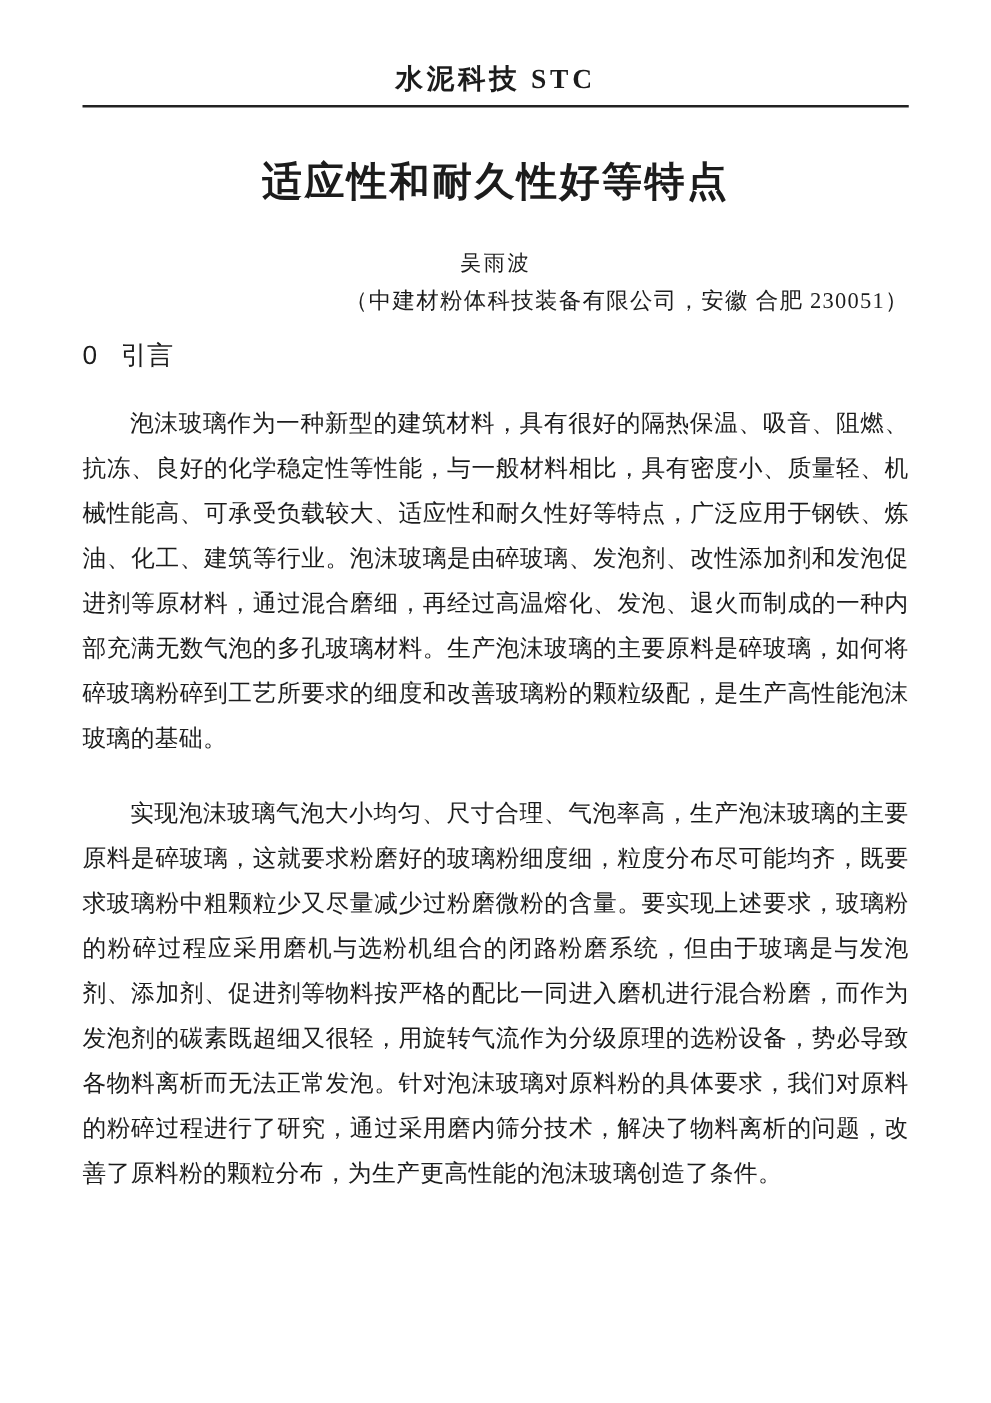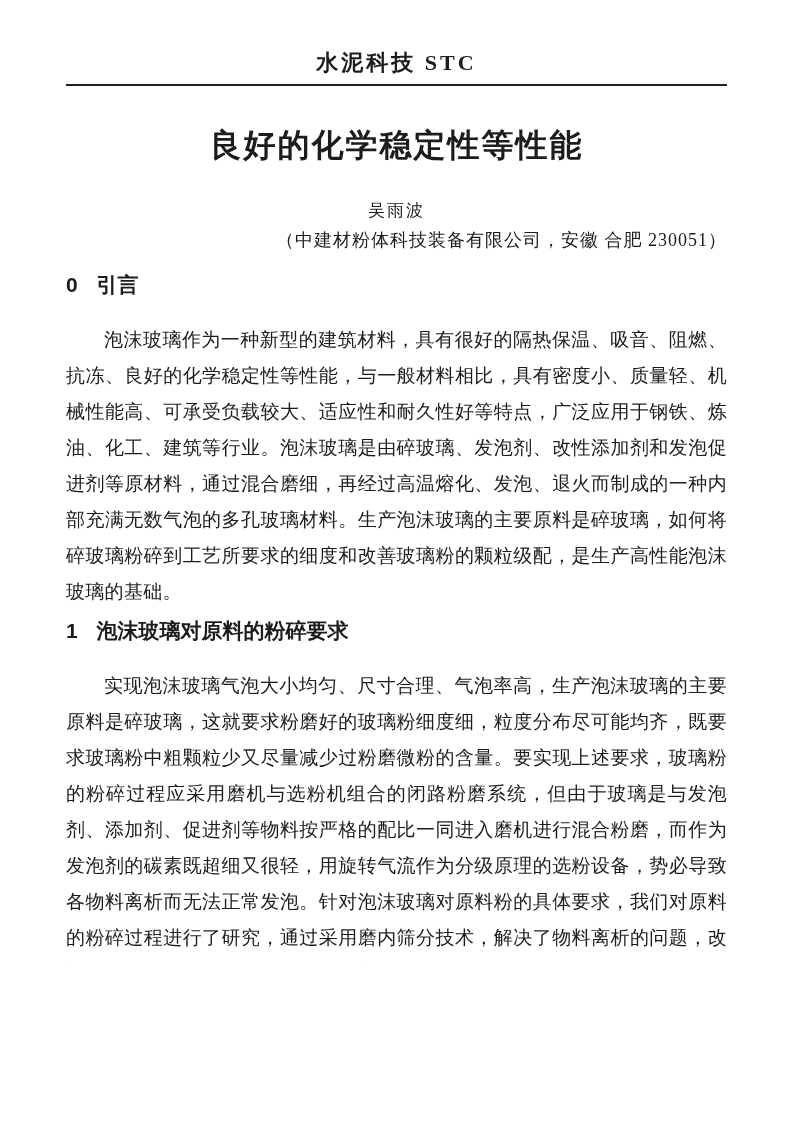--- a/index.html
+++ b/index.html
@@ -56,21 +56,21 @@
     margin-top:6px;
     text-align:right;
     font-size:18px;
     line-height:24px;
     letter-spacing:1px;
   }
   
   .sec-heading{
     margin:20px 0 0 0;
     font-family:"Liberation Sans","DejaVu Sans",sans-serif;
-    font-weight:bold;
+    font-weight:normal;
     font-size:21px;
     line-height:26px;
   }
   .sec-heading + .sec-heading,
   .body-para + .sec-heading{margin-top:8px;}
   .sec-num{display:inline-block;margin-right:0.9em;}
   .body-para{
     margin:24px 0 0 0;
     font-size:19px;
     line-height:36px;
@@ -114,34 +114,31 @@
 </style>
 </head>
 <body>
 
 <div class="page">
   <div class="content">
 
     <div class="journal-header">水泥科技 STC</div>
     <hr class="header-rule">
 
-    <h1 class="article-title">良好的化学稳定性等性能</h1>
+    <h1 class="article-title">适应性和耐久性好等特点</h1>
 
     <div class="author-line">吴雨波</div>
 
     <div class="affiliation-line">（中建材粉体科技装备有限公司，安徽 合肥 230051）</div>
 
     <h2 class="sec-heading">
       <span class="sec-num">0</span><span class="sec-title">引言</span>
     </h2>
     <p class="body-para">泡沫玻璃作为一种新型的建筑材料，具有很好的隔热保温、吸音、阻燃、抗冻、良好的化学稳定性等性能，与一般材料相比，具有密度小、质量轻、机械性能高、可承受负载较大、适应性和耐久性好等特点，广泛应用于钢铁、炼油、化工、建筑等行业。泡沫玻璃是由碎玻璃、发泡剂、改性添加剂和发泡促进剂等原材料，通过混合磨细，再经过高温熔化、发泡、退火而制成的一种内部充满无数气泡的多孔玻璃材料。生产泡沫玻璃的主要原料是碎玻璃，如何将碎玻璃粉碎到工艺所要求的细度和改善玻璃粉的颗粒级配，是生产高性能泡沫玻璃的基础。</p>
 
-    <h2 class="sec-heading">
-      <span class="sec-num">1</span><span class="sec-title">泡沫玻璃对原料的粉碎要求</span>
-    </h2>
     <p class="body-para">实现泡沫玻璃气泡大小均匀、尺寸合理、气泡率高，生产泡沫玻璃的主要原料是碎玻璃，这就要求粉磨好的玻璃粉细度细，粒度分布尽可能均齐，既要求玻璃粉中粗颗粒少又尽量减少过粉磨微粉的含量。要实现上述要求，玻璃粉的粉碎过程应采用磨机与选粉机组合的闭路粉磨系统，但由于玻璃是与发泡剂、添加剂、促进剂等物料按严格的配比一同进入磨机进行混合粉磨，而作为发泡剂的碳素既超细又很轻，用旋转气流作为分级原理的选粉设备，势必导致各物料离析而无法正常发泡。针对泡沫玻璃对原料粉的具体要求，我们对原料的粉碎过程进行了研究，通过采用磨内筛分技术，解决了物料离析的问题，改善了原料粉的颗粒分布，为生产更高性能的泡沫玻璃创造了条件。</p>
 
 
   </div>
 
   <div class="footer">
     <hr class="footer-rule">
   </div>
 </div>
 

